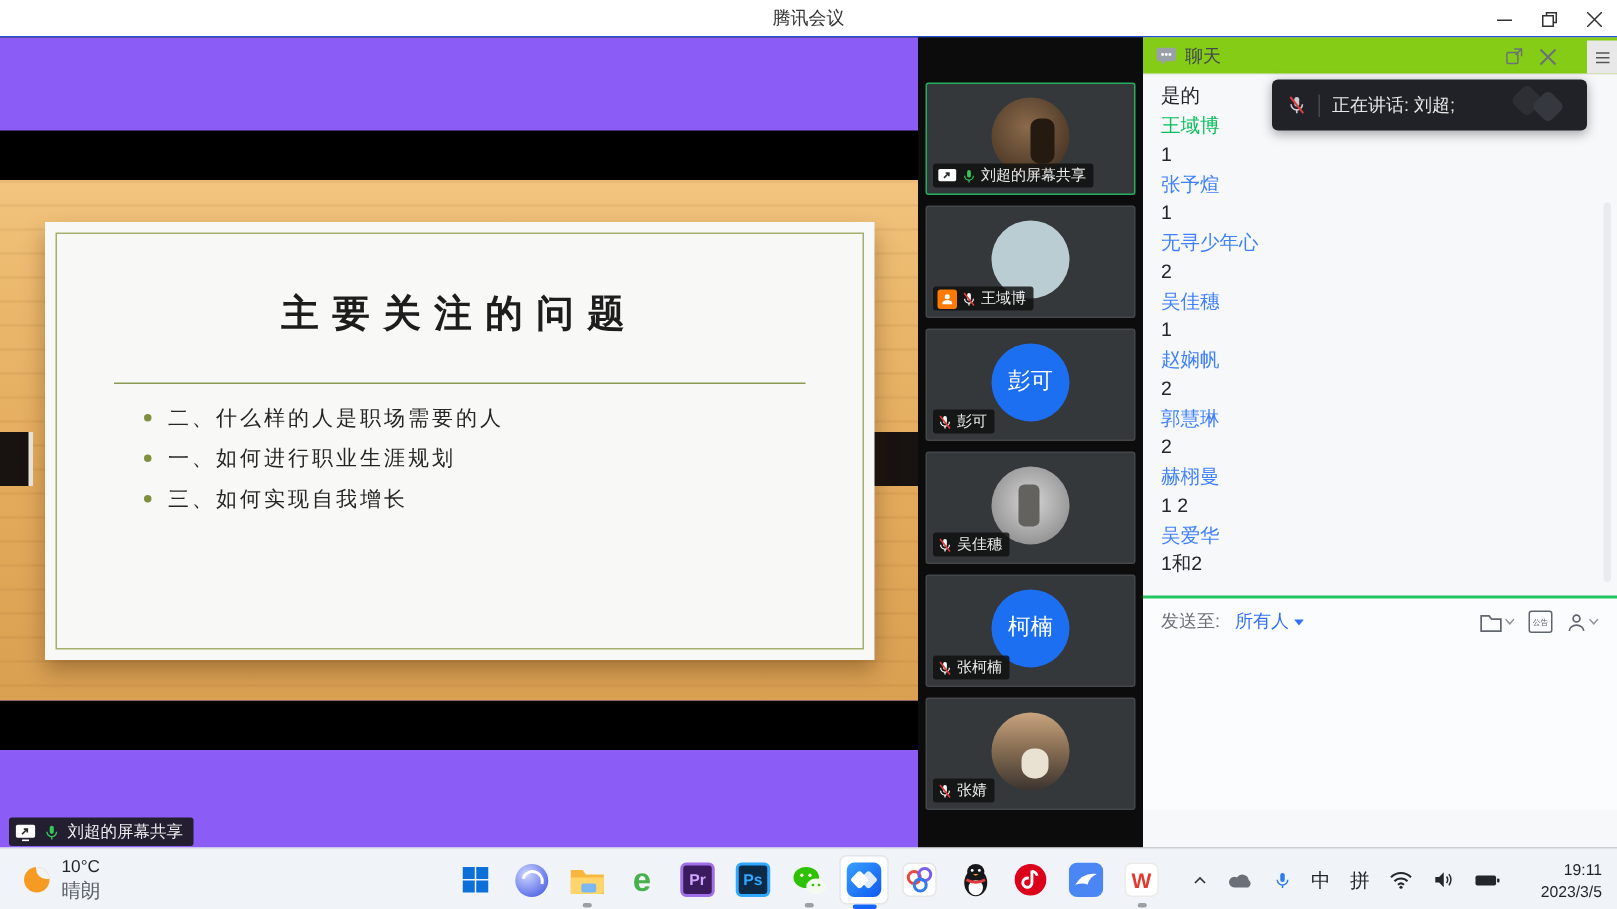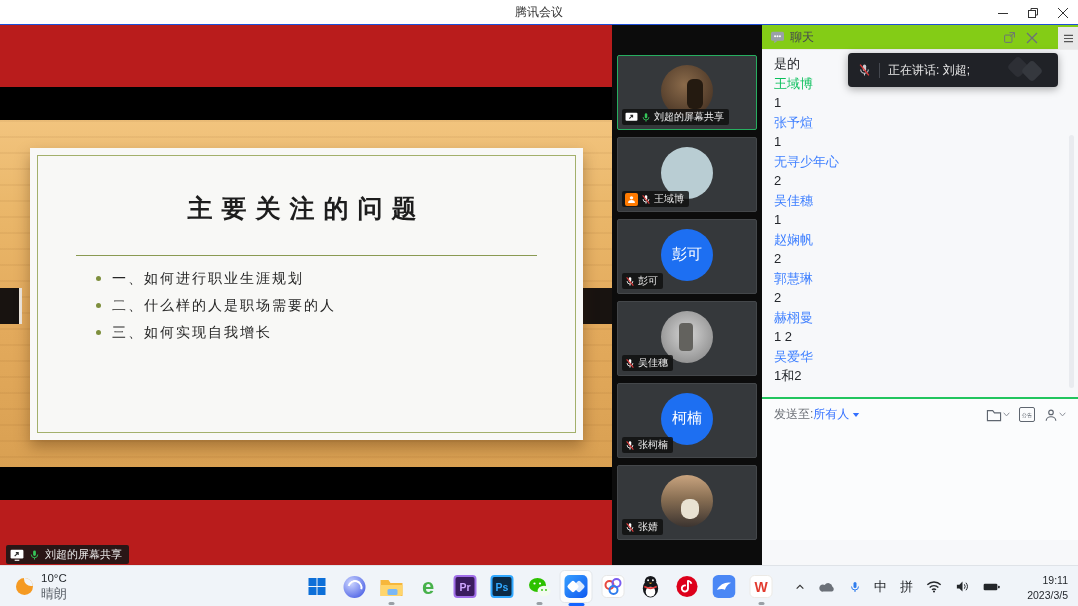--- a/index.html
+++ b/index.html
@@ -10,21 +10,21 @@
   
   .titlebar { position:absolute; left:0; top:0; width:1078px; height:25px; background:#fff; border-bottom:1px solid #1d4ed8; display:flex; align-items:center; justify-content:center; }
   .titlebar-title { font-size:12px; color:#333; }
   .win-controls { position:absolute; right:0; top:0; height:25px; display:flex; }
   .win-btn { width:30px; height:25px; display:flex; align-items:center; justify-content:center; }
 
   
   .main { position:absolute; left:0; top:25px; width:1078px; height:540px; background:#0d0d0d; }
 
   
-  .share-area { position:absolute; left:0; top:0; width:612px; height:548px; background:#b91c1c; }
+  .share-area { position:absolute; left:0; top:0; width:612px; height:548px; background:#8b5cf6; }
   .band-black-top { position:absolute; left:0; top:62px; width:612px; height:33px; background:#000; }
   .band-black-bottom { position:absolute; left:0; top:442px; width:612px; height:33px; background:#000; }
   .wood { position:absolute; left:0; top:95px; width:612px; height:347px;
           background:linear-gradient(180deg,#f2c47e 0%,#eab76a 25%,#e3aa5c 60%,#d9a052 100%); }
   .wood::before { content:''; position:absolute; inset:0;
           background:repeating-linear-gradient(180deg, rgba(120,70,20,0.07) 0 2px, transparent 2px 16px); }
   .side-tab { position:absolute; background:#181310; }
   .side-tab.left { left:0; top:168px; width:22px; height:36px; border-right:3px solid #efe9df; }
   .side-tab.right { right:0; top:168px; width:38px; height:36px; border-left:3px solid #efe9df; }
   .slide { position:absolute; left:30px; top:28px; width:553px; height:292px; background:#f8f8f6;
@@ -74,21 +74,21 @@
   .toast { position:absolute; left:86px; top:28px; width:210px; height:34px; background:#202227; border-radius:4px;
            box-shadow:0 2px 8px rgba(0,0,0,0.35); display:flex; align-items:center; padding:0 10px; gap:8px; overflow:hidden; }
   .toast-divider { width:1px; height:15px; background:#45484f; }
   .toast-text { font-size:12px; color:#e8e8e8; white-space:nowrap; }
   .toast-logo { position:absolute; right:8px; top:6px; width:40px; height:22px; opacity:0.5; }
   .tm-ghost { position:absolute; width:16px; height:16px; border-radius:4px; transform:rotate(45deg); background:#3a3d44; }
   .tm-ghost.g2 { left:14px; top:4px; background:#4a4e56; }
   .sendto-row { position:absolute; left:0; top:372px; width:316px; height:33px; border-top:2px solid #22c55e;
                 display:flex; align-items:center; padding:0 12px; background:#fbfcfd; }
   .sendto-label { font-size:12px; color:#6b6f76; }
-  .sendto-value { font-size:12px; color:#3370ff; display:flex; align-items:center; gap:3px; }
+  .sendto-value { font-size:12px; color:#3370ff; margin-left:10px; display:flex; align-items:center; gap:3px; }
   .sendto-icons { margin-left:auto; display:flex; align-items:center; gap:9px; }
   .icon-with-chev { display:flex; align-items:center; gap:1px; }
   .announce-box { width:16px; height:15px; border:1.2px solid #5f6670; border-radius:2px; display:flex; align-items:center; justify-content:center; }
   .announce-txt { font-size:10px; color:#5f6670; white-space:nowrap; transform:scale(0.52); letter-spacing:0; }
   .chat-input { position:absolute; left:0; top:405px; width:316px; height:110px; background:#fbfcfd; border:none; resize:none; outline:none; font-size:13px; padding:8px 12px; font-family:inherit; }
   .send-row { position:absolute; left:0; top:515px; width:316px; height:25px; border-top:1px solid #eef0f2; background:#fbfcfd;
               display:flex; align-items:center; justify-content:flex-end; padding-right:10px; gap:7px; }
   .send-label { font-size:12px; color:#8a8f99; }
   .send-vline { width:1px; height:13px; background:#dcdfe4; }
 
@@ -160,22 +160,22 @@
       <div class="band-black-top"></div>
       <div class="band-black-bottom"></div>
       <div class="wood">
         <div class="side-tab left"></div>
         <div class="side-tab right"></div>
         <div class="slide">
           <div class="slide-inner">
             <div class="slide-title">主要关注的问题</div>
             <div class="slide-divider"></div>
             <div class="slide-bullets">
+              <div class="bullet">二、什么样的人是职场需要的人</div>
               <div class="bullet">一、如何进行职业生涯规划</div>
-              <div class="bullet">二、什么样的人是职场需要的人</div>
               <div class="bullet">三、如何实现自我增长</div>
             </div>
           </div>
         </div>
       </div>
       <div class="share-status">
         <svg width="14" height="12" viewBox="0 0 24 20">
             <rect x="1" y="1" width="22" height="15" rx="2" fill="#fff"></rect>
             <path d="M8 12 L14 6 M10 6 h4 v4" stroke="#2a2a2a" stroke-width="2" fill="none"></path>
             <line x1="8" y1="19" x2="16" y2="19" stroke="#fff" stroke-width="2"></line>

